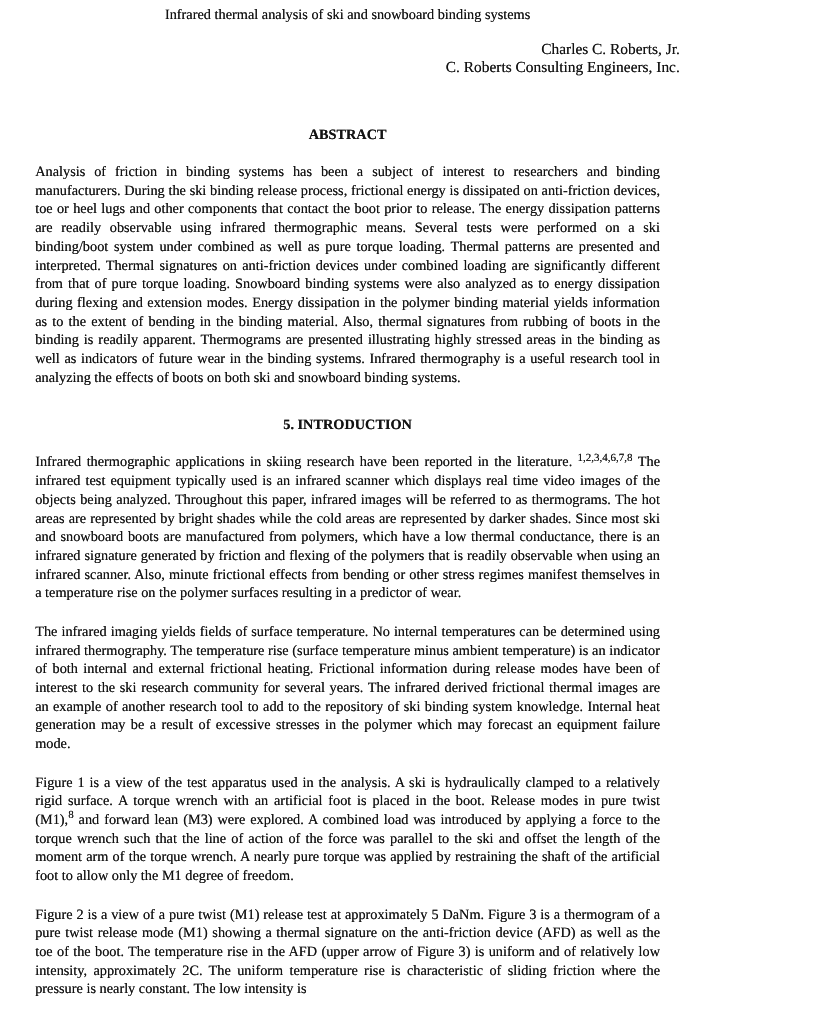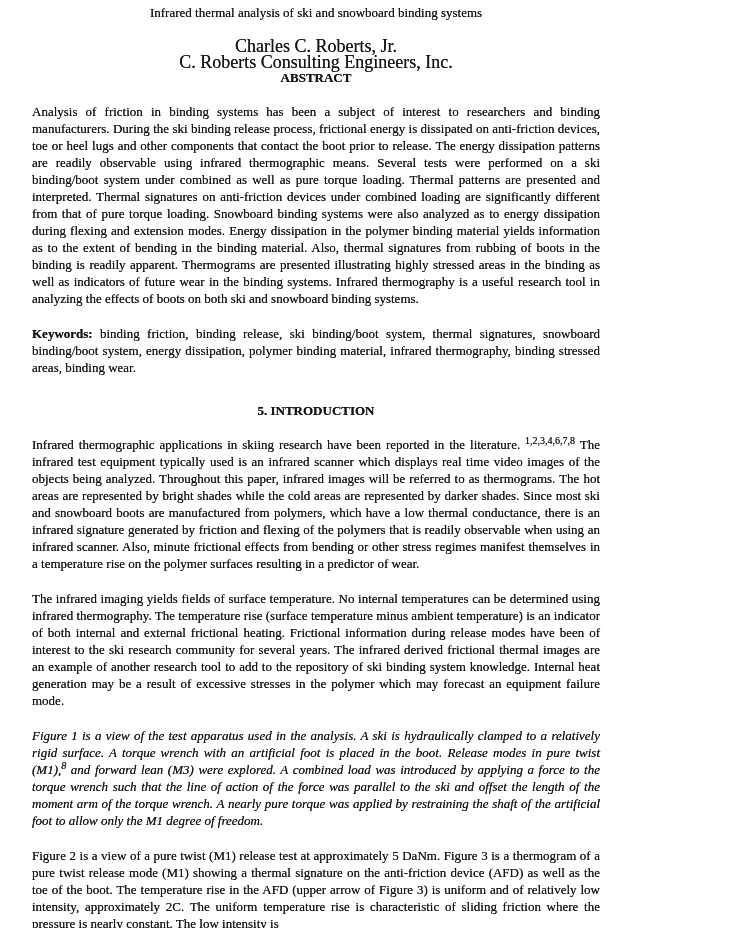--- a/index.html
+++ b/index.html
@@ -21,47 +21,47 @@
     text-shadow: 0 0 0.4px rgba(0,0,0,0.75);
   }
   .doc-title {
     text-align: center;
     font-size: 13px;
     line-height: 17px;
     font-weight: normal;
     margin: 0;
   }
   .author-block {
-    text-align: center;
-    font-size: 18px;
+    text-align: right;
+    font-size: 14px;
     line-height: 16px;
     margin-top: 17px;
   }
   .author-block div { margin: 0; }
   .section-heading {
     text-align: center;
     font-weight: bold;
     font-size: 13px;
     line-height: 15px;
     margin: 0;
   }
-  .heading-abstract    { }
+  .heading-abstract    { margin-top: 44px; }
   .heading-intro       { margin-top: 27px; }
   .heading-analysis    { margin-top: 17px; }
   p.body-text {
     font-size: 13px;
     line-height: 17px;
     text-align: justify;
     margin: 18px;
   }
   .abstract-body   { margin-top: 12px; }
   .keywords-body   { margin-top: 15px; }
   .intro-p1        { margin-top: 10px; }
   .intro-p2        { margin-top: 17px; }
-  .analysis-p1     { margin-top: 19px; font-style: italic; }
+  .analysis-p1     { margin-top: 19px; }
   .analysis-p2     { margin-top: 16px; }
   .kw-label { font-weight: bold; }
   sup.cite {
     font-size: 10px;
     line-height: 0;
     vertical-align: super;
   }
 </style>
 </head>
 <body>
@@ -72,21 +72,20 @@
 
   <div class="author-block">
     <div>Charles C. Roberts, Jr.</div>
     <div>C. Roberts Consulting Engineers, Inc.</div>
   </div>
 
   <h2 class="section-heading heading-abstract">ABSTRACT</h2>
 
   <p class="body-text abstract-body">Analysis of friction in binding systems has been a subject of interest to researchers and binding manufacturers. During the ski binding release process, frictional energy is dissipated on anti-friction devices, toe or heel lugs and other components that contact the boot prior to release. The energy dissipation patterns are readily observable using infrared thermographic means. Several tests were performed on a ski binding/boot system under combined as well as pure torque loading. Thermal patterns are presented and interpreted. Thermal signatures on anti-friction devices under combined loading are significantly different from that of pure torque loading. Snowboard binding systems were also analyzed as to energy dissipation during flexing and extension modes. Energy dissipation in the polymer binding material yields information as to the extent of bending in the binding material. Also, thermal signatures from rubbing of boots in the binding is readily apparent. Thermograms are presented illustrating highly stressed areas in the binding as well as indicators of future wear in the binding systems. Infrared thermography is a useful research tool in analyzing the effects of boots on both ski and snowboard binding systems.</p>
 
-  <p class="body-text keywords-body"><span class="kw-label">Keywords:</span><span> binding friction, binding release, ski binding/boot system, thermal signatures, snowboard binding/boot system, energy dissipation, polymer binding material, infrared thermography, binding stressed areas, binding wear.</span></p>
 
   <h2 class="section-heading heading-intro">5. INTRODUCTION</h2>
 
   <p class="body-text intro-p1"><span>Infrared thermographic applications in skiing research have been reported in the literature. </span><sup class="cite">1,2,3,4,6,7,8</sup><span> The infrared test equipment typically used is an infrared scanner which displays real time video images of the objects being analyzed. Throughout this paper, infrared images will be referred to as thermograms. The hot areas are represented by bright shades while the cold areas are represented by darker shades. Since most ski and snowboard boots are manufactured from polymers, which have a low thermal conductance, there is an infrared signature generated by friction and flexing of the polymers that is readily observable when using an infrared scanner. Also, minute frictional effects from bending or other stress regimes manifest themselves in a temperature rise on the polymer surfaces resulting in a predictor of wear.</span></p>
 
   <p class="body-text intro-p2">The infrared imaging yields fields of surface temperature. No internal temperatures can be determined using infrared thermography. The temperature rise (surface temperature minus ambient temperature) is an indicator of both internal and external frictional heating. Frictional information during release modes have been of interest to the ski research community for several years. The infrared derived frictional thermal images are an example of another research tool to add to the repository of ski binding system knowledge. Internal heat generation may be a result of excessive stresses in the polymer which may forecast an equipment failure mode.</p>
 
 
   <p class="body-text analysis-p1"><span>Figure 1 is a view of the test apparatus used in the analysis. A ski is hydraulically clamped to a relatively rigid surface. A torque wrench with an artificial foot is placed in the boot. Release modes in pure twist (M1),</span><sup class="cite">8</sup><span> and forward lean (M3) were explored. A combined load was introduced by applying a force to the torque wrench such that the line of action of the force was parallel to the ski and offset the length of the moment arm of the torque wrench. A nearly pure torque was applied by restraining the shaft of the artificial foot to allow only the M1 degree of freedom.</span></p>
 

